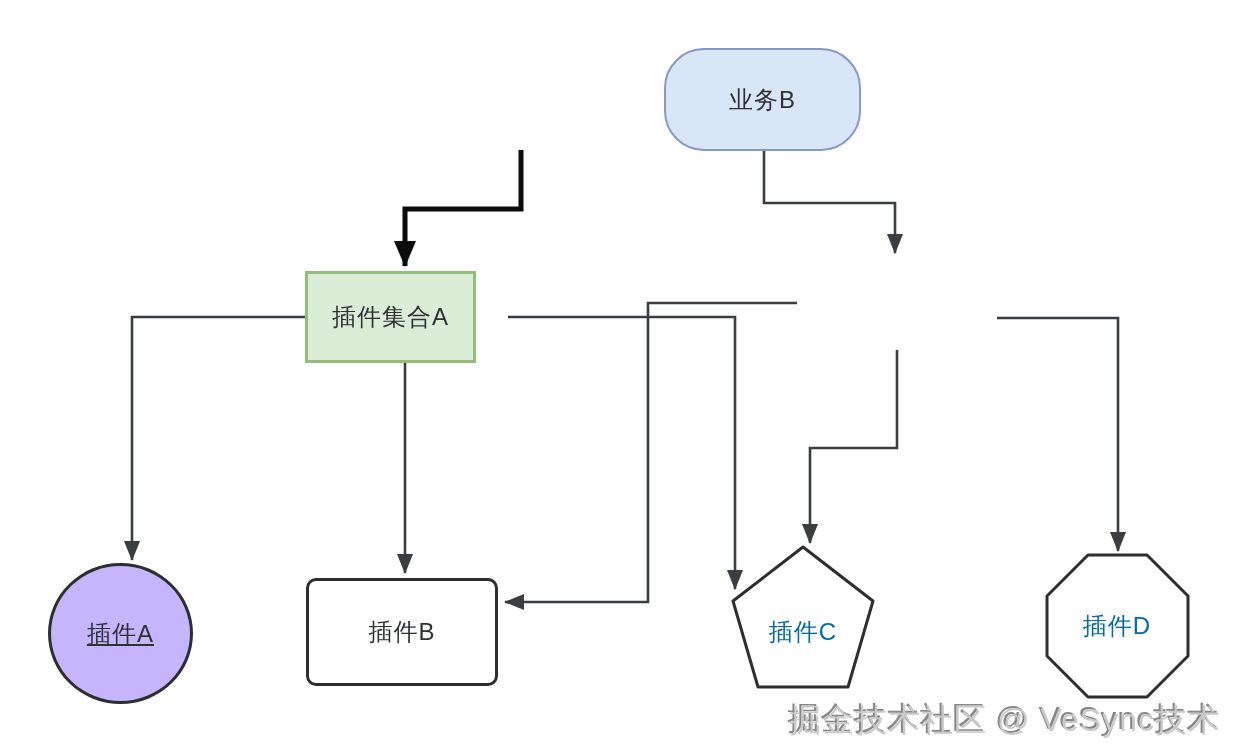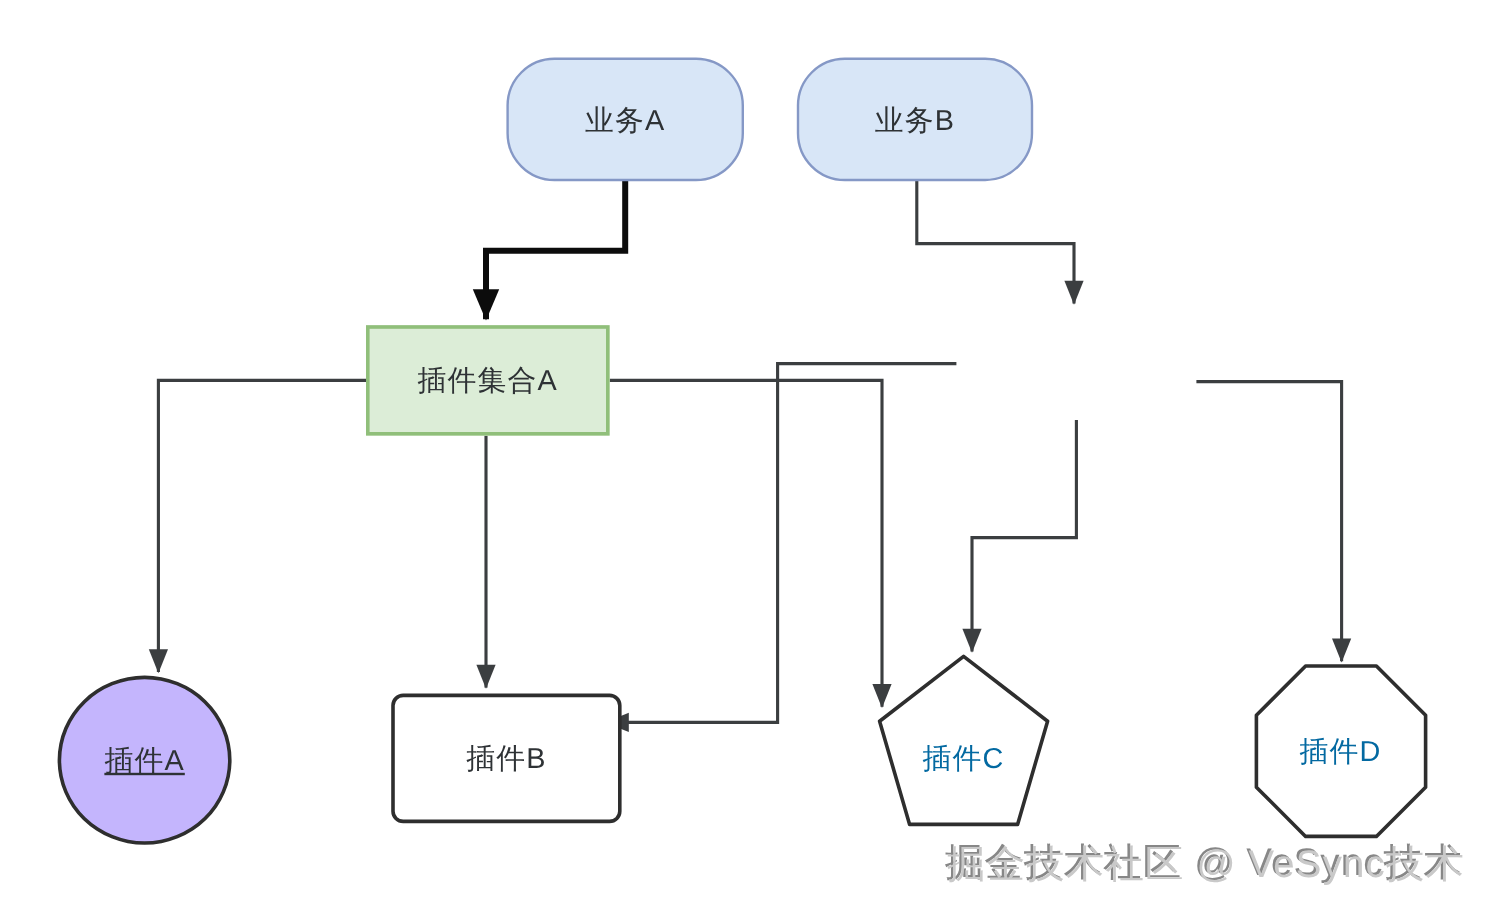--- a/index.html
+++ b/index.html
@@ -38,26 +38,25 @@
     <path d="M405,363 L405,573" fill="none" stroke="#3b3e40" stroke-width="2.6" marker-end="url(#arrow)"></path>
     <path d="M508,317 L735,317 L735,589" fill="none" stroke="#3b3e40" stroke-width="2.6" marker-end="url(#arrow)"></path>
     <path d="M797,303 L648,303 L648,602 L505,602" fill="none" stroke="#3b3e40" stroke-width="2.6" marker-end="url(#arrow)"></path>
     <path d="M897,350 L897,448 L810,448 L810,543" fill="none" stroke="#3b3e40" stroke-width="2.6" marker-end="url(#arrow)"></path>
     <path d="M997,318 L1118,318 L1118,551" fill="none" stroke="#3b3e40" stroke-width="2.6" marker-end="url(#arrow)"></path>
 
     <polygon points="803,547 873,601 848,687 758,687 733,601" fill="#ffffff" stroke="#2e2e2e" stroke-width="3" stroke-linejoin="round"></polygon>
     <polygon points="1088,555 1147,555 1188,596 1188,656 1147,697 1088,697 1047,656 1047,596" fill="#ffffff" stroke="#2e2e2e" stroke-width="3" stroke-linejoin="round"></polygon>
   </svg>
 
-  <div class="node pill" style="left:422px;top:48px;width:198px;height:103px;">业务A</div>
   <div class="node pill" style="left:664px;top:48px;width:197px;height:103px;text-align:center;">业务B</div>
 
-  <div class="node setbox" style="left:305px;top:271px;width:203px;height:92px;">插件集合A</div>
+  <div class="node setbox" style="left:305px;top:271px;width:171px;height:92px;">插件集合A</div>
 
   <div class="node circle" style="left:48px;top:563px;width:145px;height:141px;">插件A</div>
-  <div class="node plain-rect" style="left:306px;top:578px;width:192px;height:108px;margin-left:20px;">插件B</div>
+  <div class="node plain-rect" style="left:306px;top:578px;width:192px;height:108px;">插件B</div>
 
   <div class="shape-label" style="left:738px;top:617px;">插件C</div>
   <div class="shape-label" style="left:1052px;top:611px;">插件D</div>
 
   <div id="watermark">掘金技术社区 @ VeSync技术</div>
 
 </div>
 
 </body></html>

